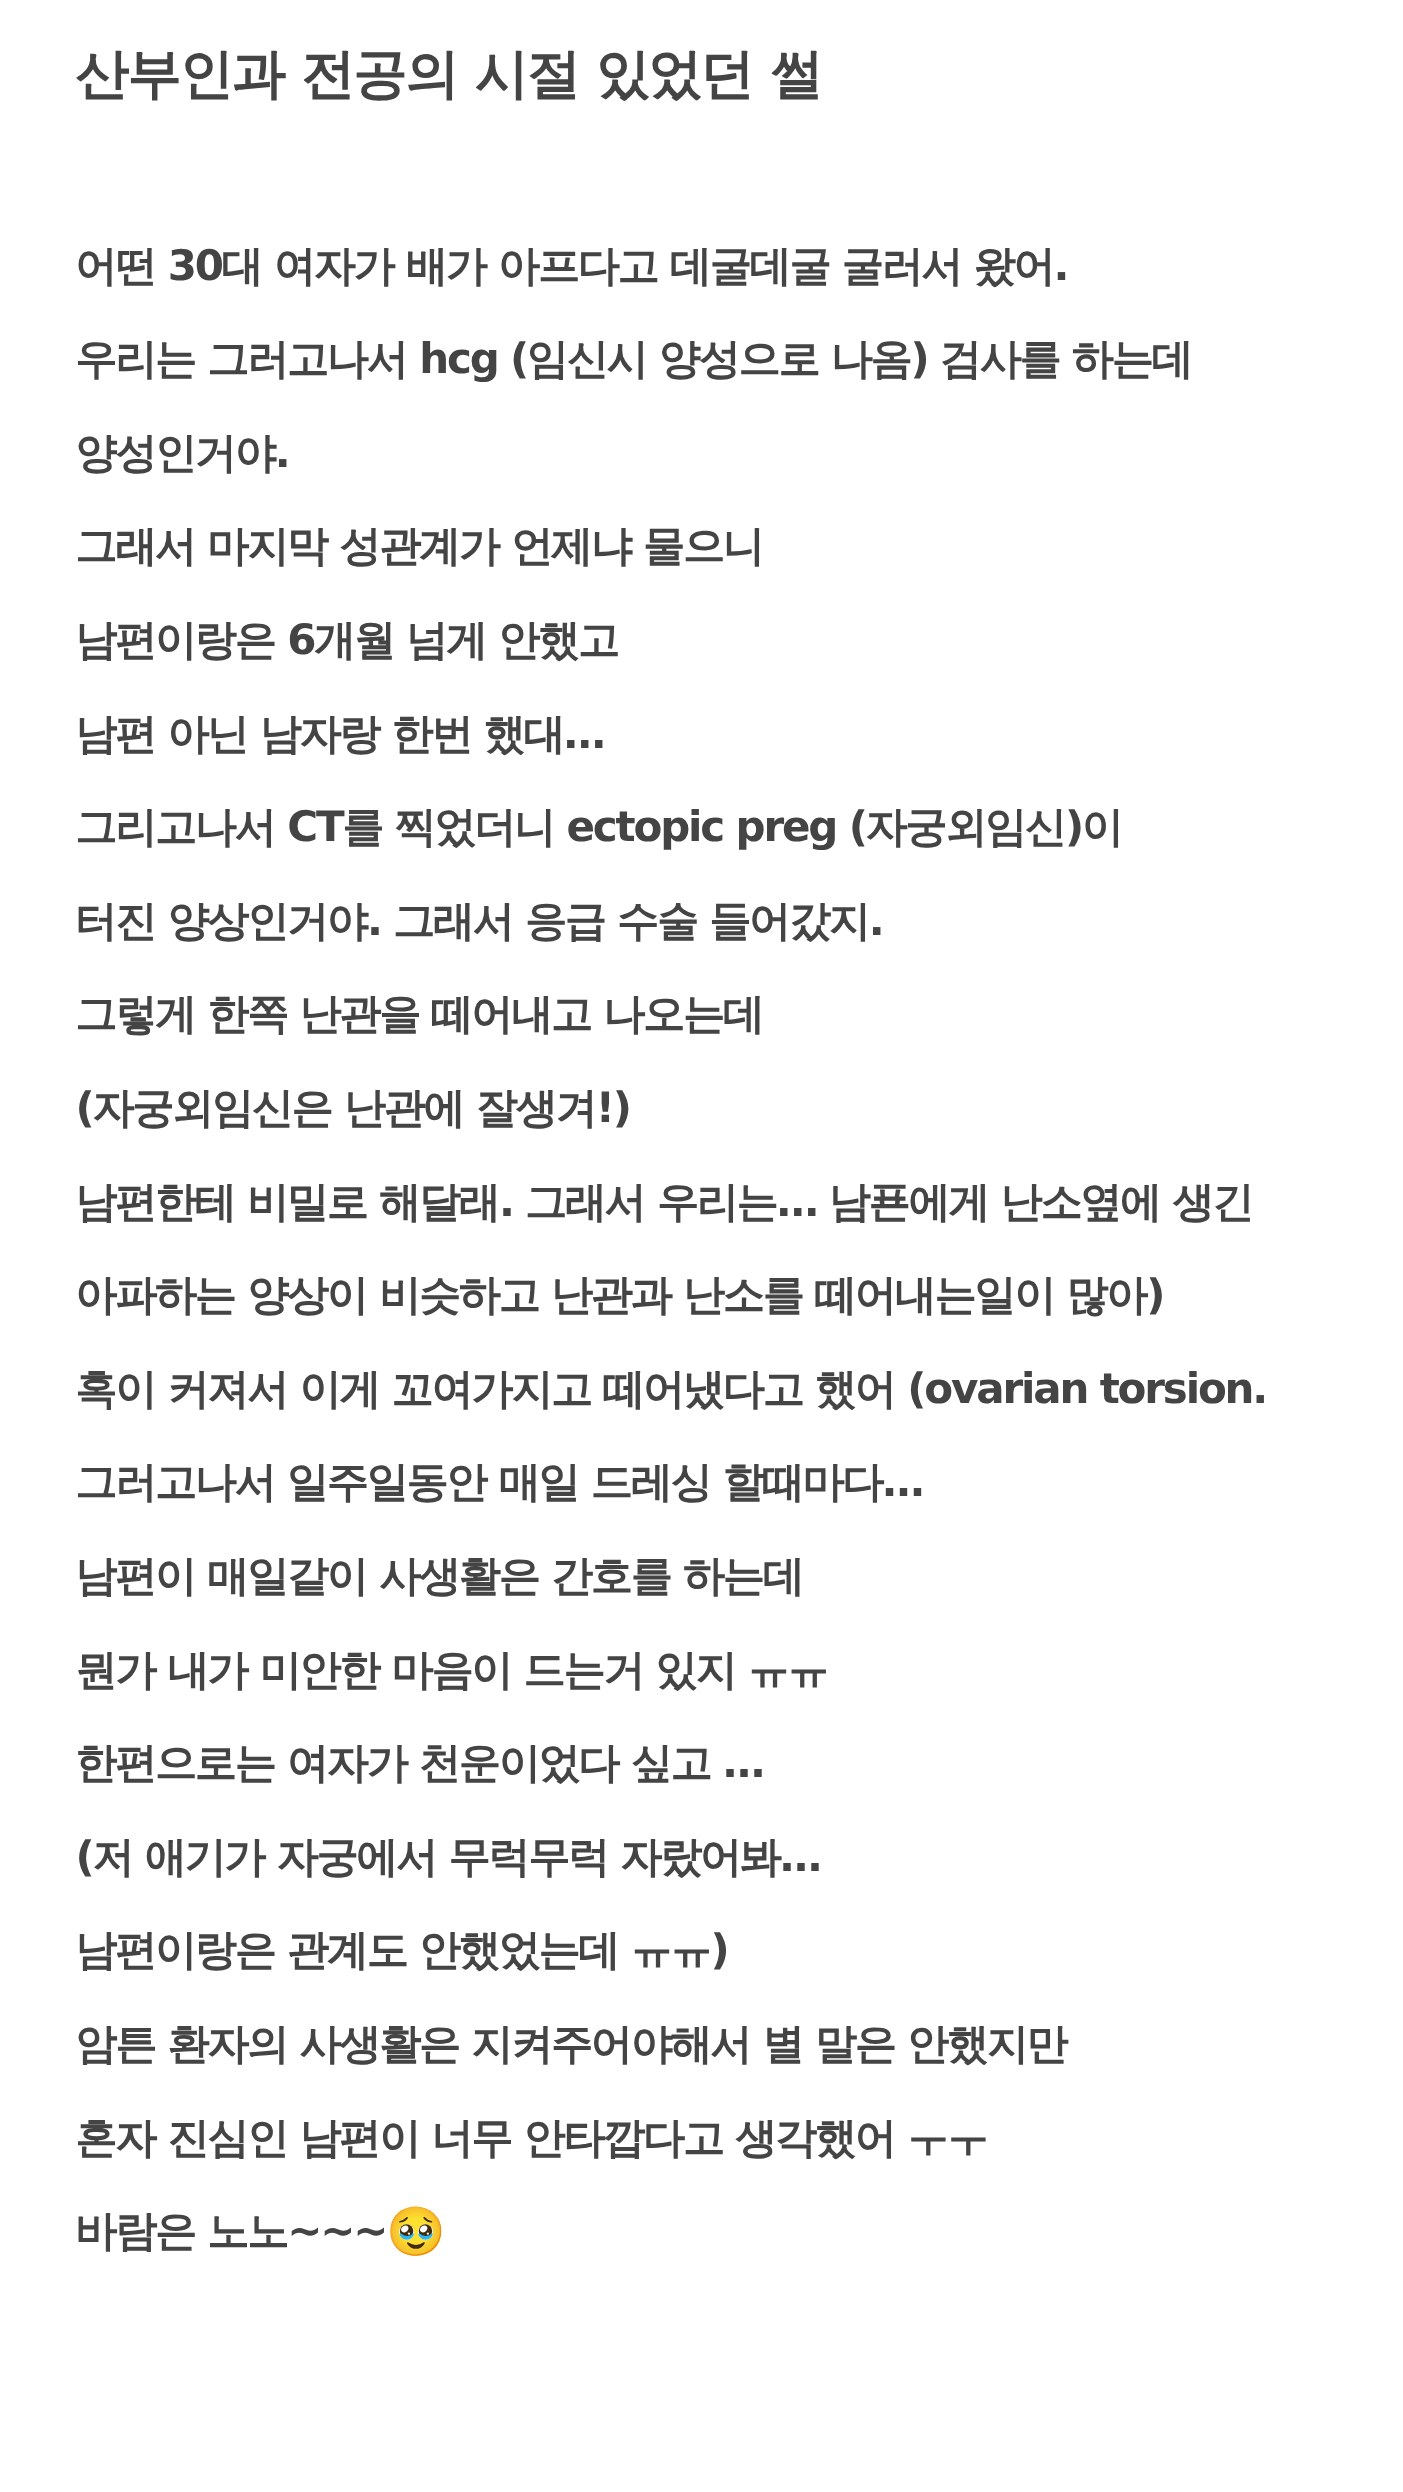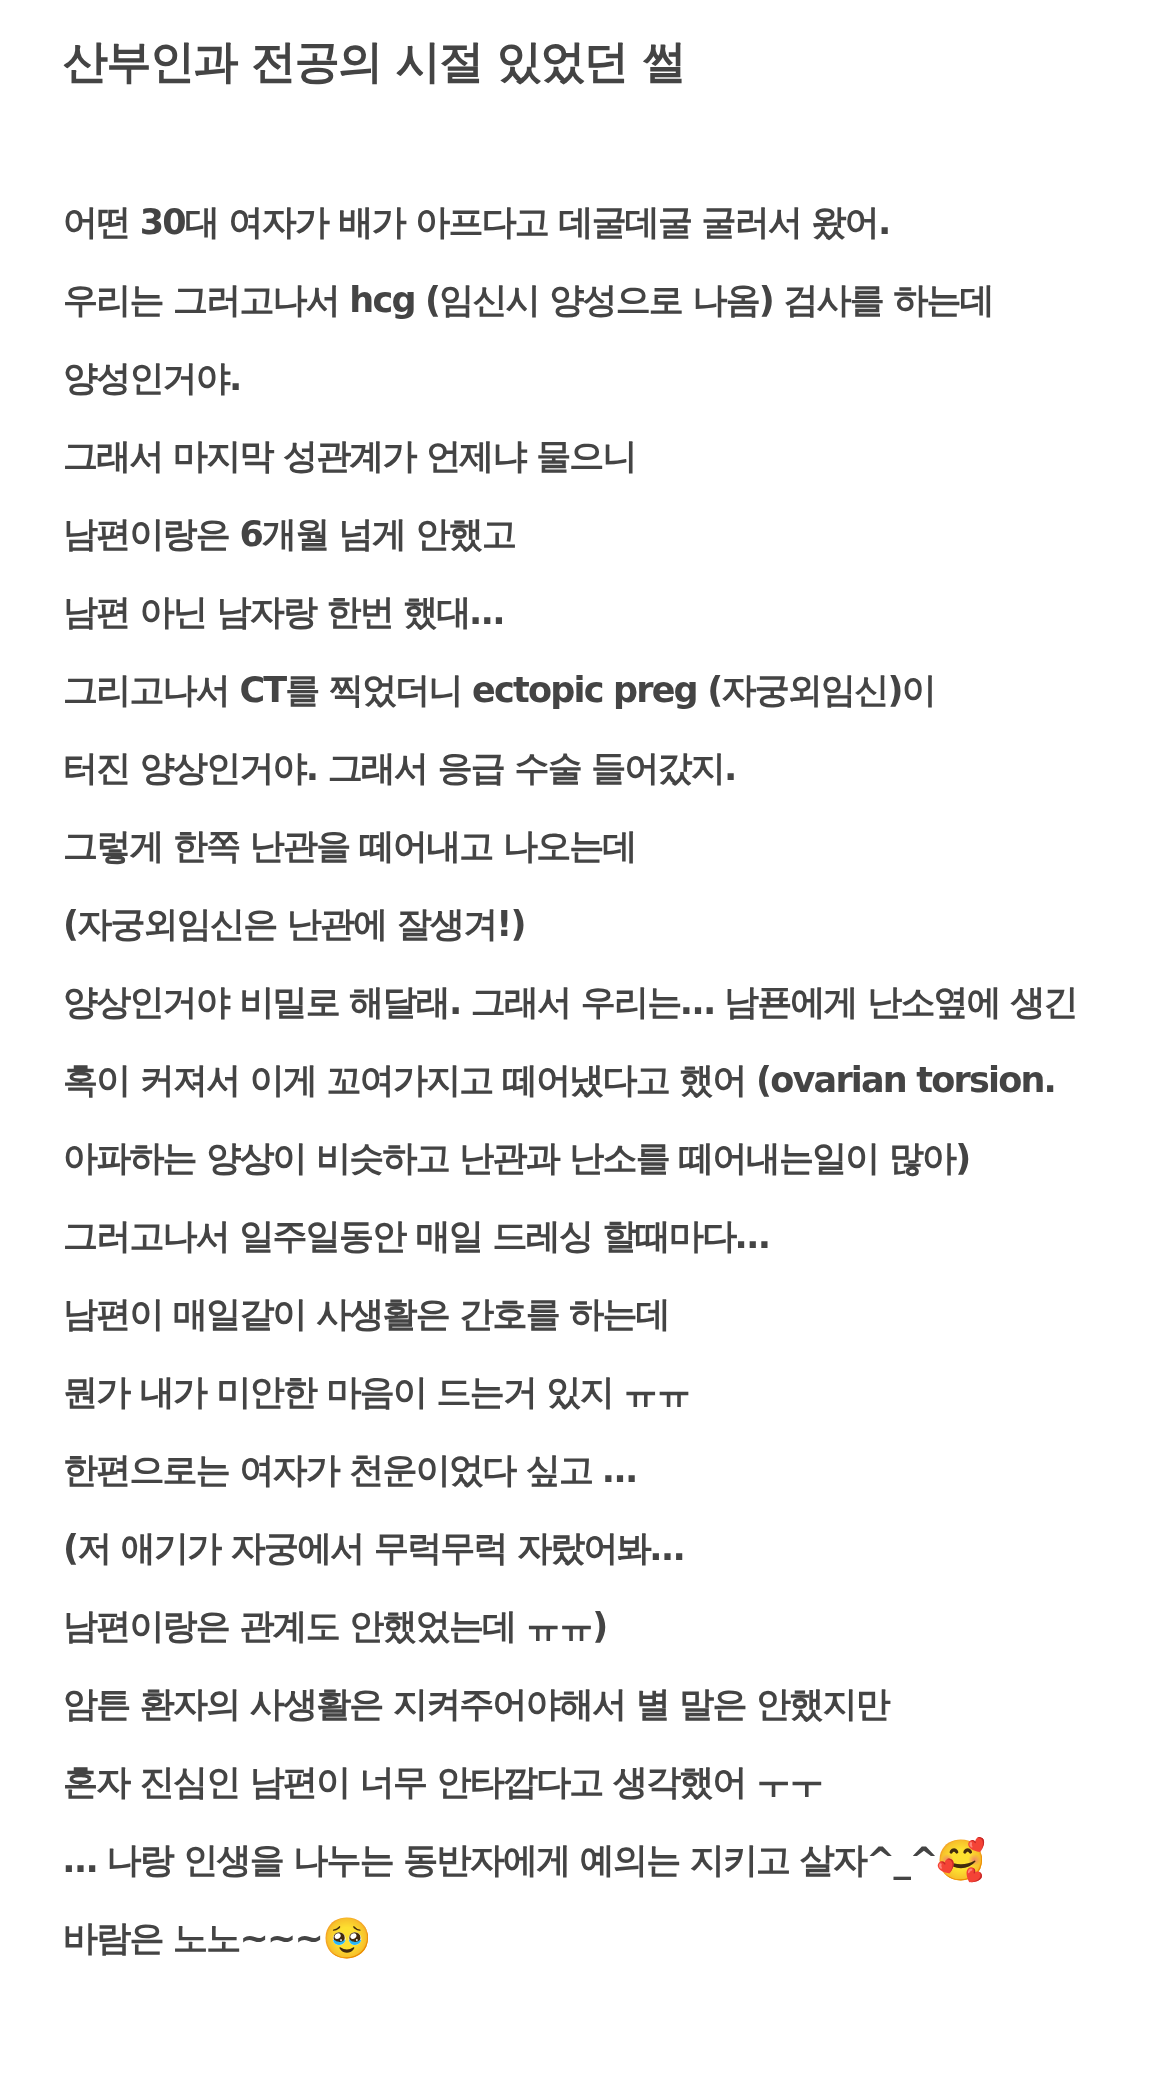--- a/index.html
+++ b/index.html
@@ -65,31 +65,28 @@
     <li class="line">어떤 30대 여자가 배가 아프다고 데굴데굴 굴러서 왔어.</li>
     <li class="line">우리는 그러고나서 hcg (임신시 양성으로 나옴) 검사를 하는데</li>
     <li class="line">양성인거야.</li>
     <li class="line">그래서 마지막 성관계가 언제냐 물으니</li>
     <li class="line">남편이랑은 6개월 넘게 안했고</li>
     <li class="line">남편 아닌 남자랑 한번 했대…</li>
     <li class="line">그리고나서 CT를 찍었더니 ectopic preg (자궁외임신)이</li>
     <li class="line">터진 양상인거야. 그래서 응급 수술 들어갔지.</li>
     <li class="line">그렇게 한쪽 난관을 떼어내고 나오는데</li>
     <li class="line">(자궁외임신은 난관에 잘생겨!)</li>
-    <li class="line">양상인거야 비밀로 해달래. 그래서 우리는… 남푠에게 난소옆에 생긴</li>
+    <li class="line">남편한테 비밀로 해달래. 그래서 우리는… 남푠에게 난소옆에 생긴</li>
+    <li class="line">아파하는 양상이 비슷하고 난관과 난소를 떼어내는일이 많아)</li>
     <li class="line">혹이 커져서 이게 꼬여가지고 떼어냈다고 했어 (ovarian torsion.</li>
-    <li class="line">아파하는 양상이 비슷하고 난관과 난소를 떼어내는일이 많아)</li>
     <li class="line">그러고나서 일주일동안 매일 드레싱 할때마다…</li>
     <li class="line">남편이 매일같이 사생활은 간호를 하는데</li>
     <li class="line">뭔가 내가 미안한 마음이 드는거 있지 ㅠㅠ</li>
     <li class="line">한편으로는 여자가 천운이었다 싶고 …</li>
     <li class="line">(저 애기가 자궁에서 무럭무럭 자랐어봐…</li>
     <li class="line">남편이랑은 관계도 안했었는데 ㅠㅠ)</li>
     <li class="line">암튼 환자의 사생활은 지켜주어야해서 별 말은 안했지만</li>
     <li class="line">혼자 진심인 남편이 너무 안타깝다고 생각했어 ㅜㅜ</li>
     <li class="line">
-      <span>… 나랑 인생을 나누는 동반자에게 예의는 지키고 살자^_^</span><span class="emoji">🥰</span>
-    </li>
-    <li class="line">
       <span>바람은 노노~~~</span><span class="emoji">🥹</span>
     </li>
   </ul>
 </div>
 
 </body></html>

